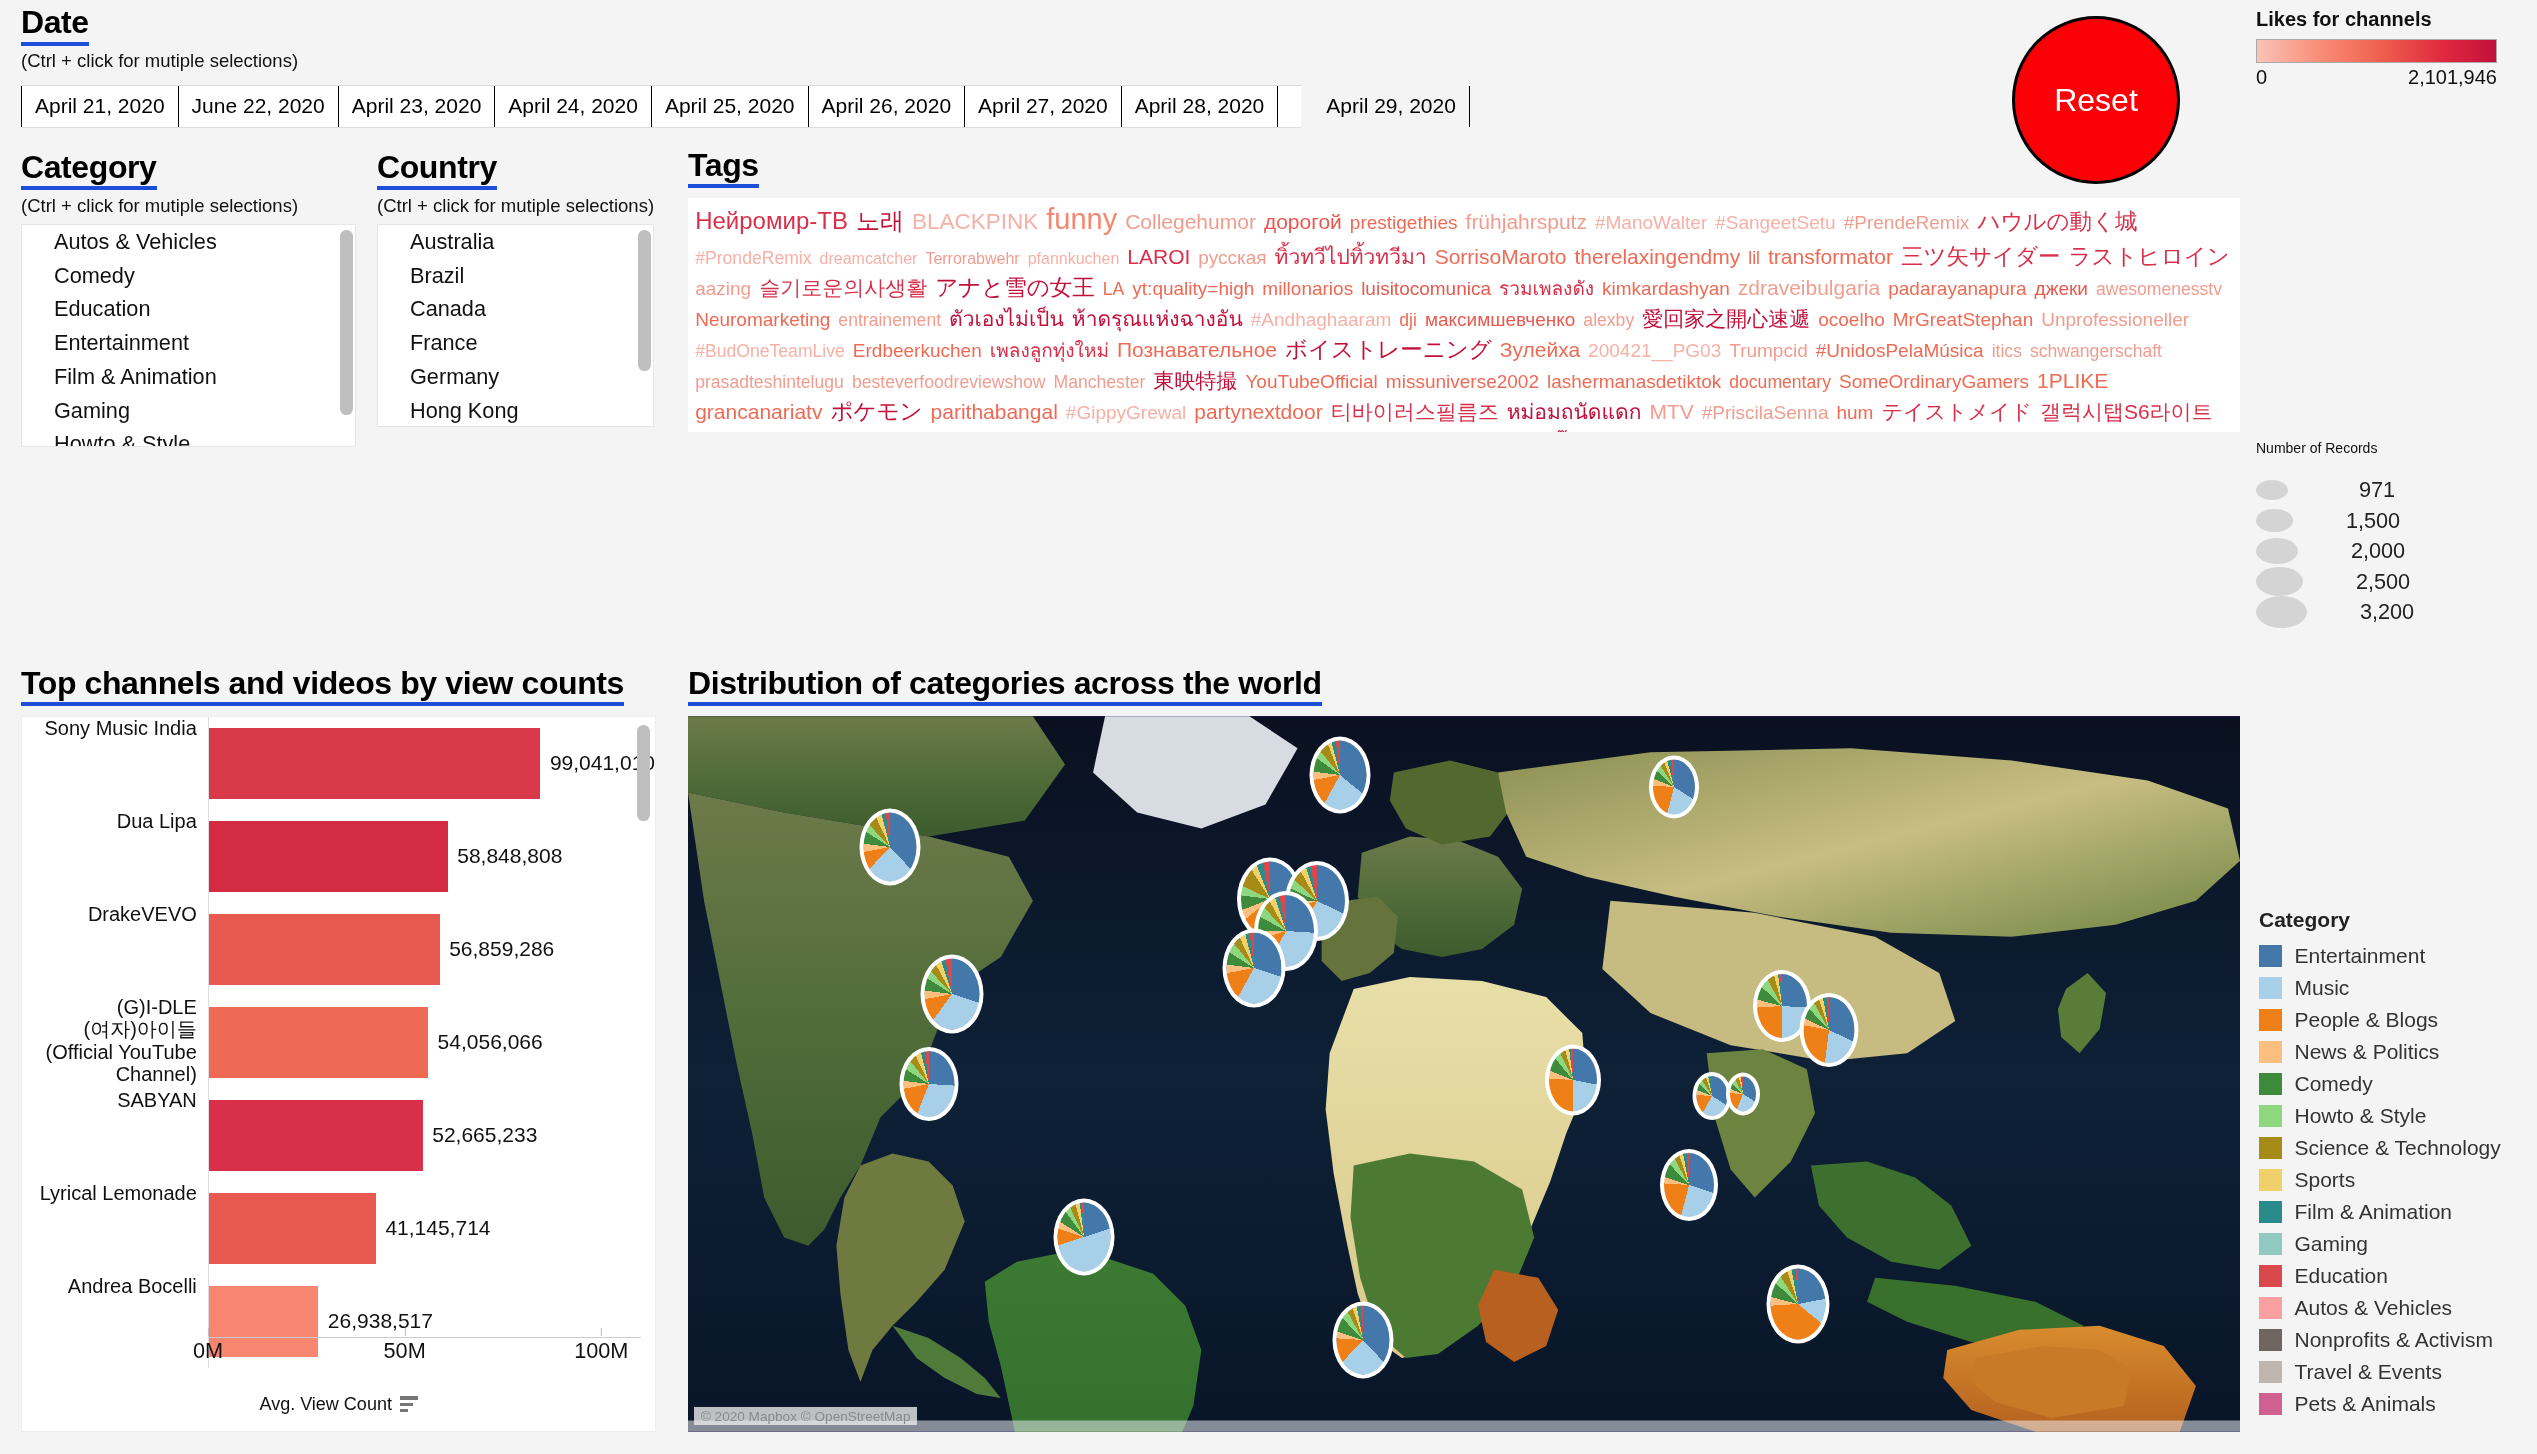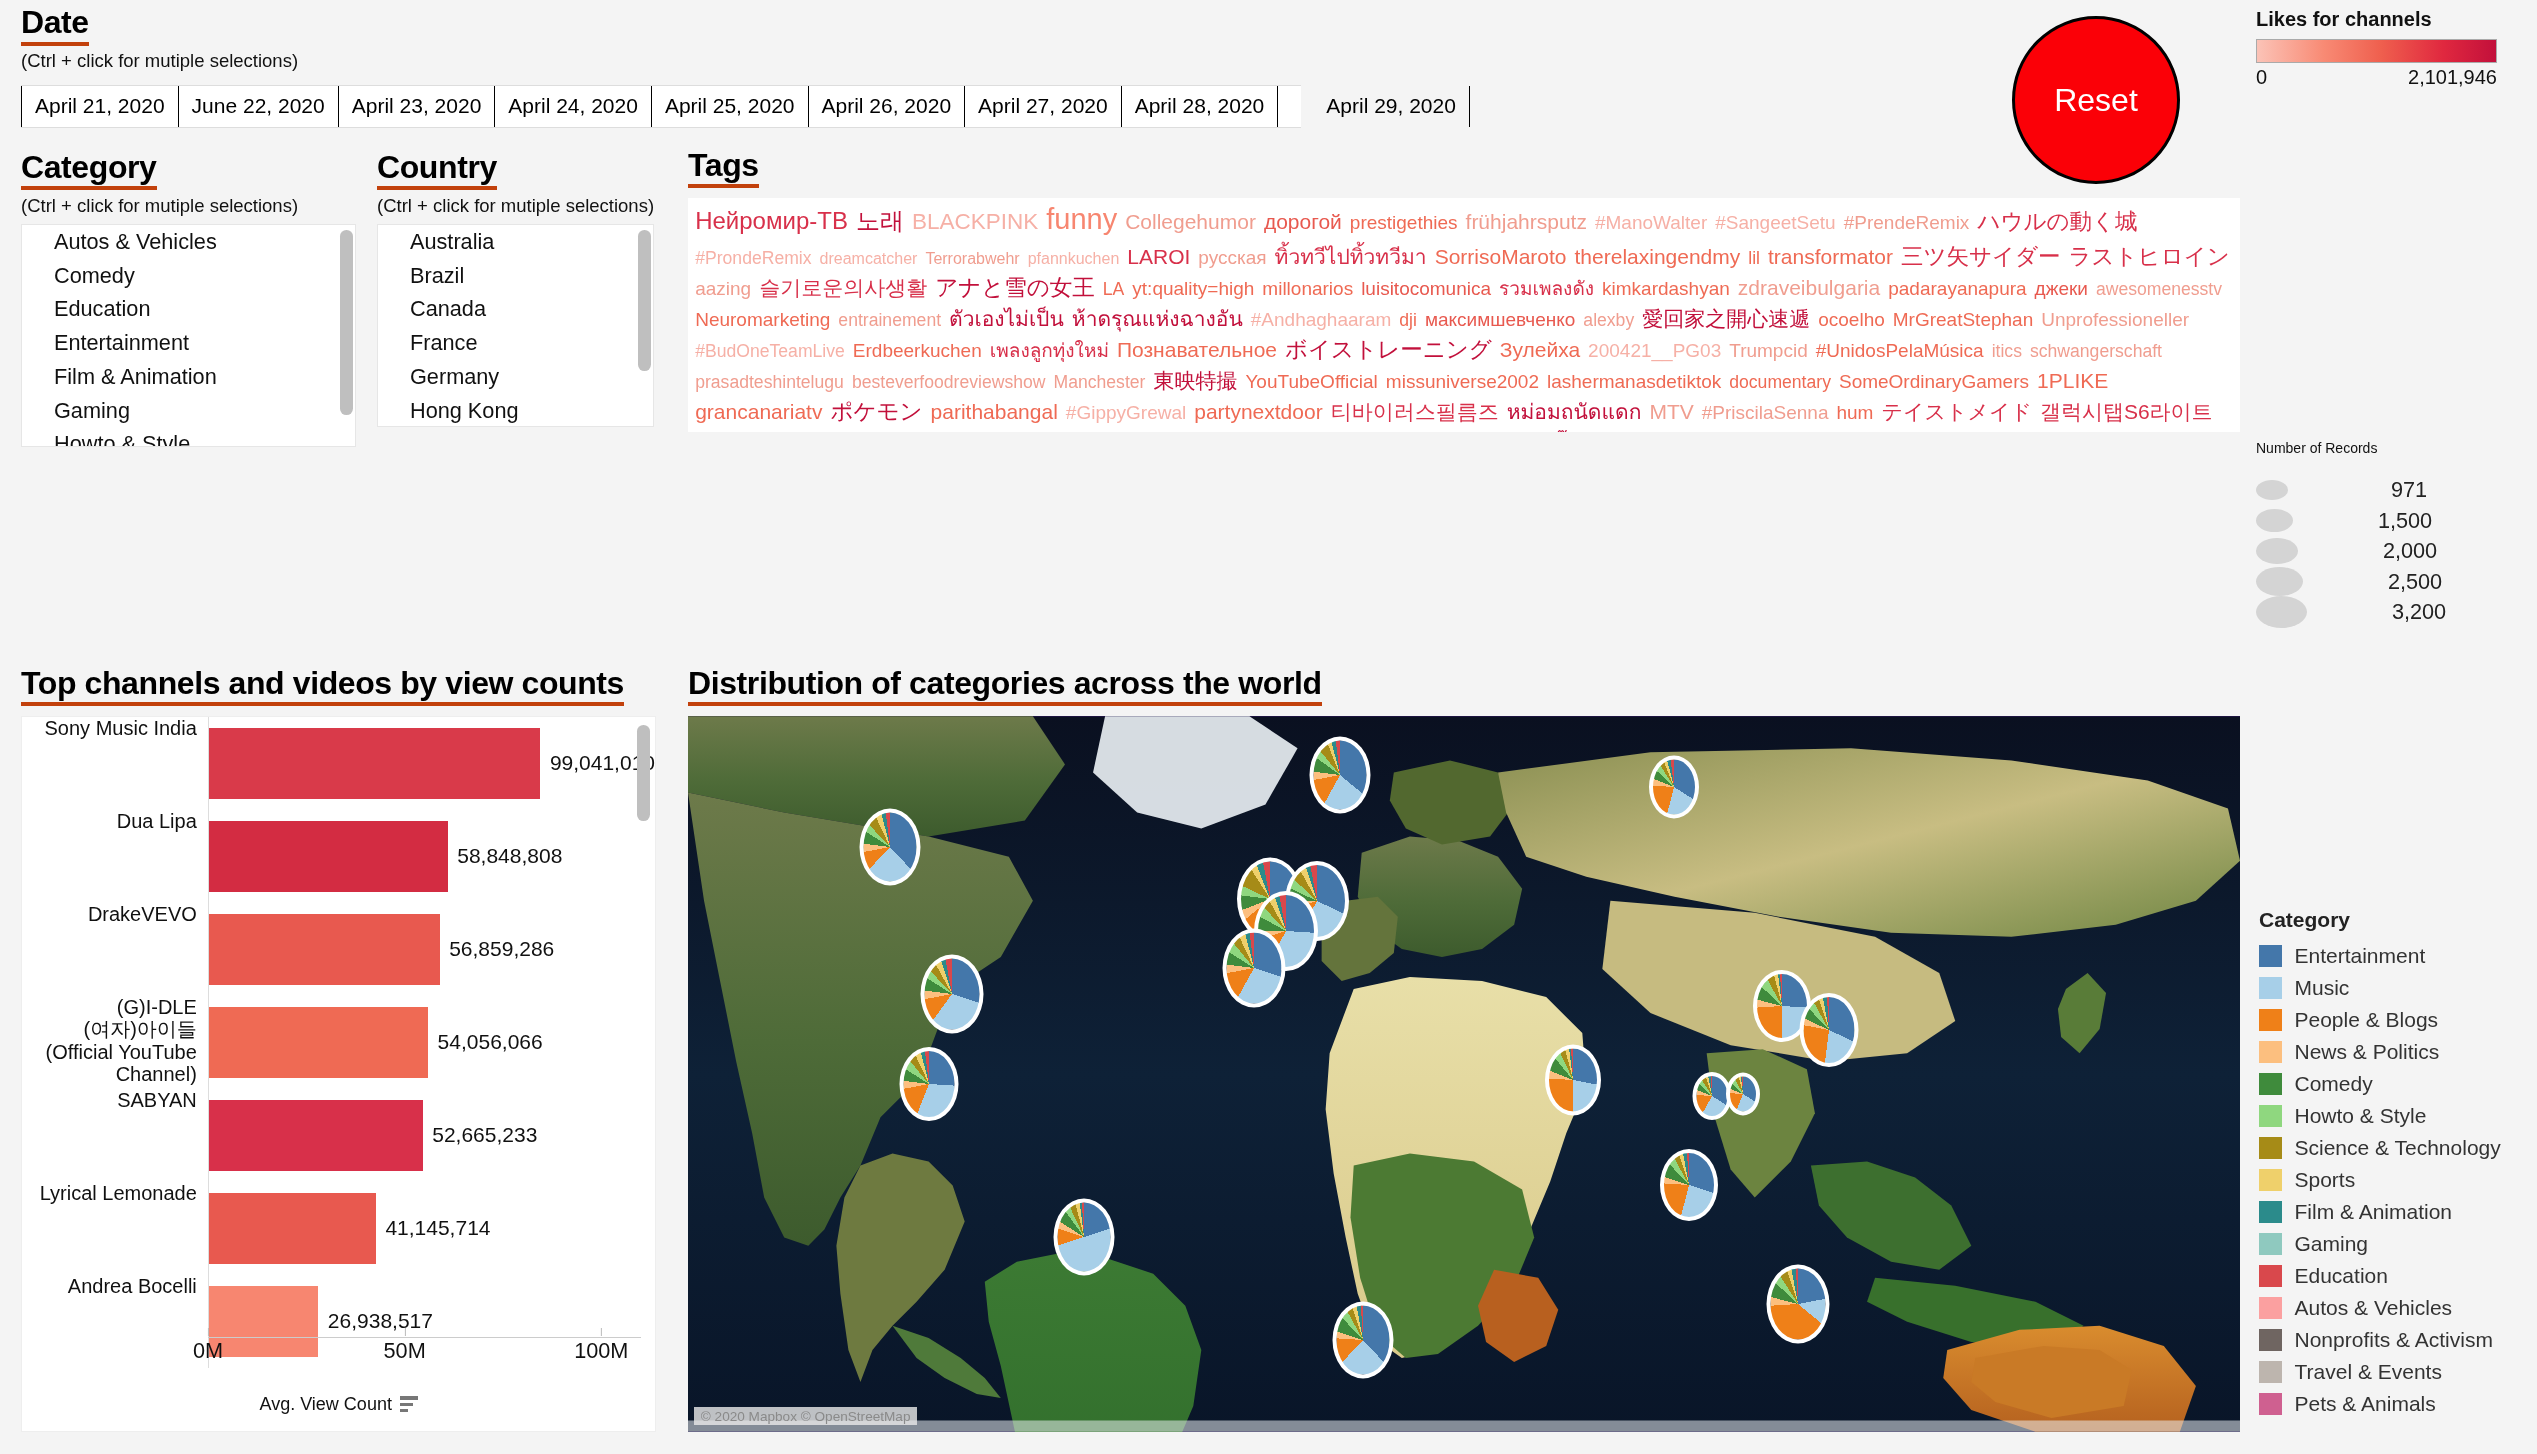--- a/index.html
+++ b/index.html
@@ -7,21 +7,21 @@
     width: 2538px; height: 1454px;
     background: #f4f4f4;
     font-family: "Liberation Sans", sans-serif;
     overflow: hidden;
   }
   .dash { position: relative; width: 2538px; height: 1454px; background: #f4f4f4; }
 
   
   .sec-title {
     font-size: 32px; font-weight: 700; color: #000;
-    border-bottom: 4px solid #c2410c; display: inline-block;
+    border-bottom: 4px solid #1d4ed8; display: inline-block;
     line-height: 1.05; padding-bottom: 1.6px; letter-spacing: -0.4px;
   }
   .sec-sub { font-size: 18.5px; color: #111; margin-top: 4.8px; line-height: 1.15; }
 
   
   #date-block { position: absolute; left: 21px; top: 6.4px; width: 1364px; }
   #date-strip {
     margin-top: 13px; background: #fff; border-top: 0.8px solid #ddd;
     border-bottom: 0.8px solid #ddd; display: flex; height: 43px; width: 1280px;
   }
@@ -70,21 +70,21 @@
   #tags-cloud {
     margin-top: 9.6px; width: 1552px; height: 234px; background: #fff;
     overflow: hidden; position: relative; line-height: 1.42; text-align: justify;
     padding: 1.6px 3.2px;
   }
   #tags-cloud .tg { display: inline-block; margin: 0 4px; white-space: nowrap; cursor: pointer; }
 
   
   #records-legend { position: absolute; left: 2256px; top: 440px; width: 265px; }
   #records-legend .lg-title { font-size: 14px; font-weight: 400; color: #111; margin-bottom: 19px; }
-  .rec-row { display: flex; align-items: center; height: 30.5px; gap: 32px; }
+  .rec-row { display: flex; align-items: center; height: 30.5px; }
   .rec-blob { background: #d4d4d4; border-radius: 50%; margin-right: 11.2px; }
   .rec-val { font-size: 21.7px; color: #222; width: 96px; text-align: right; }
 
   
   #bars-block { position: absolute; left: 21px; top: 667px; width: 642px; }
   #bars-panel {
     margin-top: 9.6px; width: 635px; height: 716px; background: #fff;
     position: relative; border: 0.8px solid #eee;
   }
   .bar-row { display: flex; height: 93px; }

